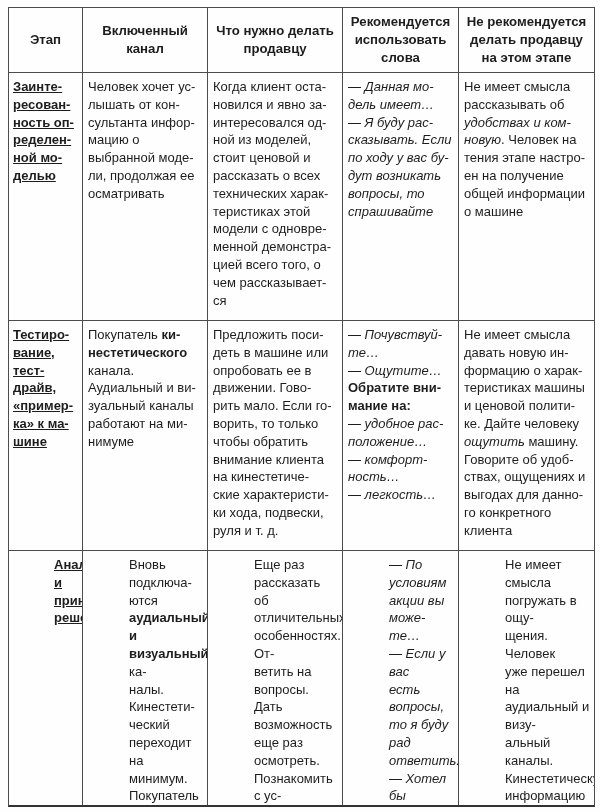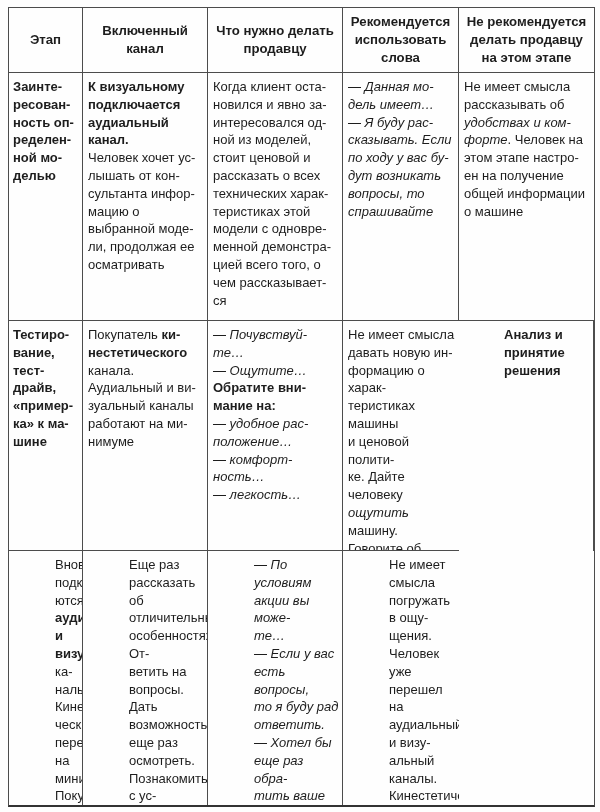--- a/index.html
+++ b/index.html
@@ -41,21 +41,21 @@
   .hcell {
     display: flex;
     align-items: center;
     justify-content: center;
     text-align: center;
     font-weight: 700;
     padding: 2px 2px;
     font-size: 13.2px;
     line-height: 18px;
   }
-  .stagecol { font-weight: 700; padding-left: 4px; padding-right: 2px; }
+  .stagecol { font-weight: 700; padding-left: 4px; padding-right: 2px; text-decoration: underline; }
   .s-n { font-weight: 400; font-style: normal; }
   .s-b { font-weight: 700; }
   .s-i { font-style: italic; }
   .s-bi { font-weight: 700; }
 </style>
 </head>
 <body>
 
 <div class="page">
   <div class="tbl">
@@ -71,25 +71,21 @@
     <div class="cell hcell lastcol">Не рекомендуется
 делать продавцу
 на этом этапе</div>
 
     <div class="cell stagecol"><span class="s-b">Заинте-
 ресован-
 ность оп-
 ределен-
 ной мо-
 делью</span></div>
-    <div class="cell"><span class="s-b">К визуальному
-подключается
-аудиальный
-канал.
-</span><span class="s-n">Человек хочет ус-
+    <div class="cell"><span class="s-n">Человек хочет ус-
 лышать от кон-
 сультанта инфор-
 мацию о
 выбранной моде-
 ли, продолжая ее
 осматривать</span></div>
     <div class="cell"><span class="s-n">Когда клиент оста-
 новился и явно за-
 интересовался од-
 ной из моделей,
@@ -106,40 +102,52 @@
 дель имеет…
 — Я буду рас-
 сказывать. Если
 по ходу у вас бу-
 дут возникать
 вопросы, то
 спрашивайте</span></div>
     <div class="cell lastcol"><span class="s-n">Не имеет смысла
 рассказывать об
 </span><span class="s-i">удобствах и ком-
-форте</span><span class="s-n">. Человек на
-этом этапе настро-
+новую</span><span class="s-n">. Человек на
+тения этапе настро-
 ен на получение
 общей информации
 о машине</span></div>
 
     <div class="cell stagecol"><span class="s-b">Тестиро-
 вание,
 тест-
 драйв,
 «пример-
 ка» к ма-
 шине</span></div>
     <div class="cell"><span class="s-n">Покупатель </span><span class="s-b">ки-
 нестетического</span><span class="s-n">
 канала.
 Аудиальный и ви-
 зуальный каналы
 работают на ми-
 нимуме</span></div>
+    <div class="cell"><span class="s-n">Предложить поси-
+деть в машине или
+опробовать ее в
+движении. Гово-
+рить мало. Если го-
+ворить, то только
+чтобы обратить
+внимание клиента
+на кинестетиче-
+ские характеристи-
+ки хода, подвески,
+руля и т. д.</span></div>
     <div class="cell"><span class="s-i">— Почувствуй-
 те…
 — Ощутите…
 </span><span class="s-bi">Обратите вни-
 мание на:</span><span class="s-i">
 — удобное рас-
 положение…
 — комфорт-
 ность…
 — легкость…</span></div>

